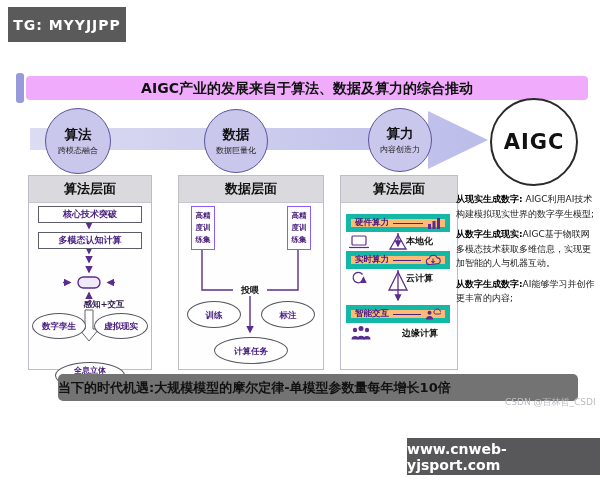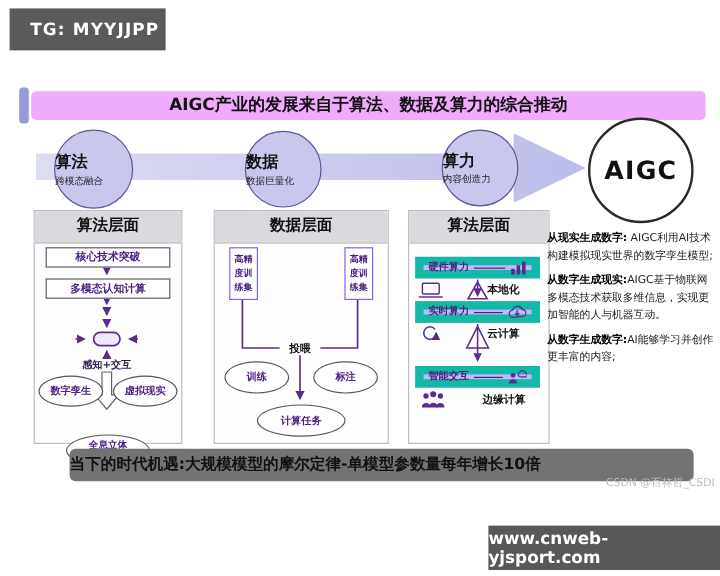--- a/index.html
+++ b/index.html
@@ -7,38 +7,38 @@
         font-family:"DejaVu Sans","Liberation Sans",sans-serif;}
   .abs{position:absolute;}
   .badge{background:#5a5a5a;color:#fff;font-weight:bold;font-size:14px;letter-spacing:1px;
          display:flex;align-items:center;justify-content:center;}
   .titlebar{background:#f0abfc;border-radius:4px;color:#111;font-weight:bold;font-size:14px;
             text-align:center;line-height:24px;}
   .title-accent{background:#989bdb;border-radius:3px;}
   .band{background:linear-gradient(90deg,#dcdcf2 0%,#bcbcea 100%);
         clip-path:polygon(0px 17px,398px 17px,398px 0px,458px 29px,398px 58px,398px 39px,0px 39px);}
   .circle{border-radius:50%;background:#c9c7ec;border:1.5px solid #5d549c;display:flex;
-          flex-direction:column;align-items:flex-start;justify-content:center;text-align:center;}
+          flex-direction:column;align-items:center;justify-content:center;text-align:center;}
   .circle .lbl{font-size:13.5px;font-weight:bold;color:#111;}
   .circle .sub{font-size:8px;color:#222;margin-top:1px;}
   .aigc{border-radius:50%;background:#fff;border:2px solid #2a2a2a;display:flex;align-items:center;
         justify-content:center;font-size:21px;font-weight:bold;color:#111;letter-spacing:1px;}
   .panel{border:1px solid #bdbdc9;background:#fefefe;}
   .phead{position:absolute;left:0;top:0;right:0;height:26px;background:#dadade;border-bottom:1px solid #c6c6ce;
          font-size:13px;font-weight:bold;color:#111;text-align:center;line-height:26px;}
   .pbox{background:#fff;border:1px solid #5c5c6b;color:#4a2080;font-weight:bold;font-size:9px;
         text-align:center;display:flex;align-items:center;justify-content:center;}
   .vbox{background:#fff;border:1px solid #8b5cf6;color:#4a2080;font-weight:bold;font-size:7.5px;
         text-align:center;display:flex;flex-direction:column;align-items:center;justify-content:center;line-height:12px;}
   .ell{border-radius:50%;border:1px solid #55555f;background:#fff;color:#4a2080;font-weight:bold;
        font-size:8.5px;display:flex;flex-direction:column;align-items:center;justify-content:center;
        text-align:center;line-height:10px;}
   .smalllab{font-size:8.5px;font-weight:bold;color:#2d1a4d;text-align:center;}
   .sidelab{font-size:9px;font-weight:bold;color:#111;}
-  .crow{background:#c4b5fd;border:7px solid #14b8a6;display:flex;align-items:center;padding:0 4px;box-sizing:border-box;}
+  .crow{background:#fdba74;border:5px solid #14b8a6;display:flex;align-items:center;padding:0 4px;box-sizing:border-box;}
   .crow .clbl{font-size:8.5px;font-weight:bold;color:#4a2080;white-space:nowrap;}
   .crow .hl{flex:1;border-top:1.2px solid #4a2080;margin:0 4px;}
   .notes{font-size:9px;color:#1c1c1c;line-height:14.5px;}
   .notes p{margin:0 0 6px 0;}
   .notes .lead{font-weight:bold;color:#000;}
   .banner{background:#737373;border-radius:5px;color:#111;font-weight:bold;font-size:13px;
           text-align:left;line-height:27px;}
   .watermark{color:#bcbcc2;font-size:9px;}
   .footer{background:#58585a;color:#fff;font-weight:bold;font-size:14px;display:flex;
           align-items:center;justify-content:center;}
@@ -98,41 +98,41 @@
     <g fill="#5b2c8f">
       <circle cx="355" cy="330" r="2.2"></circle>
       <circle cx="361" cy="328.5" r="2.5"></circle>
       <circle cx="367" cy="330" r="2.2"></circle>
       <path d="M351.5,339.5 a3.6,3.6 0 0 1 7.2,0 z"></path>
       <path d="M357.3,339.5 a3.8,3.8 0 0 1 7.6,0 z"></path>
       <path d="M363.3,339.5 a3.6,3.6 0 0 1 7.2,0 z"></path>
     </g>
   </svg>
 
-  <div class="abs badge" style="left:8px;top:7px;width:118px;height:35px;padding-left:12px;">TG: MYYJJPP</div>
+  <div class="abs badge" style="left:8px;top:7px;width:118px;height:35px;">TG: MYYJJPP</div>
   <div class="abs title-accent" style="left:16px;top:73px;width:8px;height:30px;"></div>
   <div class="abs titlebar" style="left:26px;top:76px;width:562px;height:24px;">AIGC产业的发展来自于算法、数据及算力的综合推动</div>
 
   <div class="abs circle" style="left:45px;top:108px;width:64px;height:64px;">
     <span class="lbl">算法</span>
     <span class="sub">跨模态融合</span>
   </div>
   <div class="abs circle" style="left:204px;top:109px;width:62px;height:62px;">
     <span class="lbl">数据</span>
     <span class="sub">数据巨量化</span>
   </div>
   <div class="abs circle" style="left:368px;top:108px;width:62px;height:62px;">
     <span class="lbl">算力</span>
     <span class="sub">内容创造力</span>
   </div>
   <div class="abs aigc" style="left:490px;top:98px;width:84px;height:84px;">AIGC</div>
 
   <div class="abs pbox" style="left:38px;top:206px;width:102px;height:15px;">核心技术突破</div>
   <div class="abs pbox" style="left:38px;top:232px;width:102px;height:15px;">多模态认知计算</div>
-  <div class="abs smalllab" style="left:28px;top:299px;width:122px;height:11px;">感知+交互</div>
+  <div class="abs smalllab" style="left:28px;top:299px;width:122px;height:11px;padding-left:15px;">感知+交互</div>
   <div class="abs ell" style="left:32px;top:313px;width:52px;height:24px;">数字孪生</div>
   <div class="abs ell" style="left:94px;top:313px;width:52px;height:24px;">虚拟现实</div>
   <div class="abs ell" style="left:55px;top:362px;width:68px;height:25px;font-size:8px;">
     <span>全息立体</span>
     <span>应用场景</span>
   </div>
 
   <div class="abs vbox" style="left:191px;top:206px;width:22px;height:42px;">
     <span>高精</span>
     <span>度训</span>

